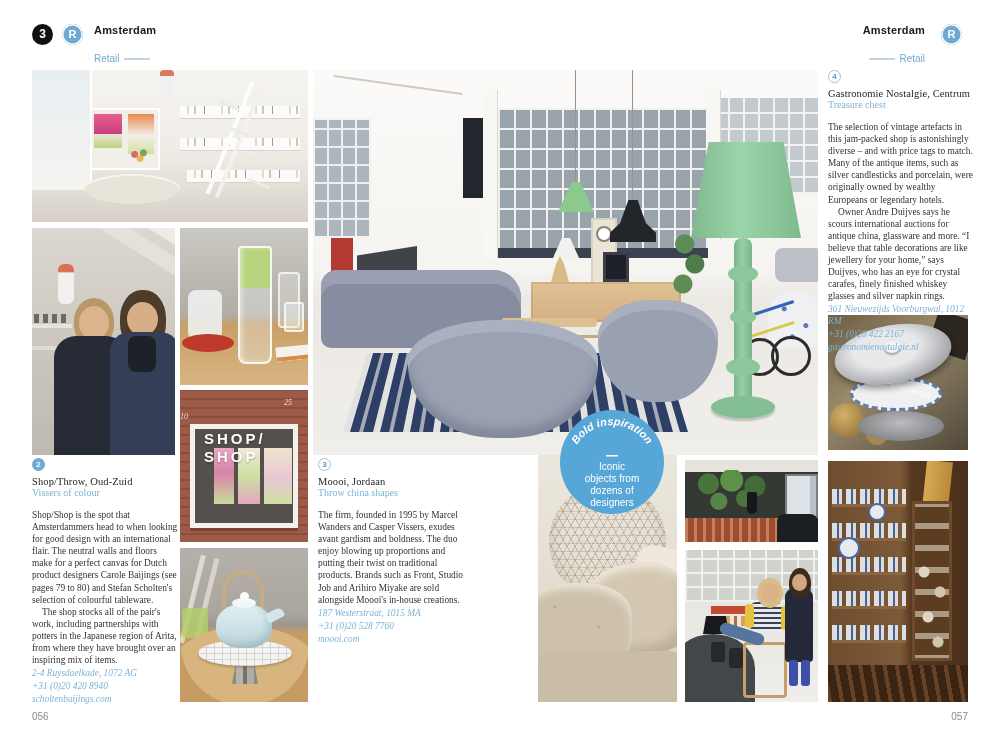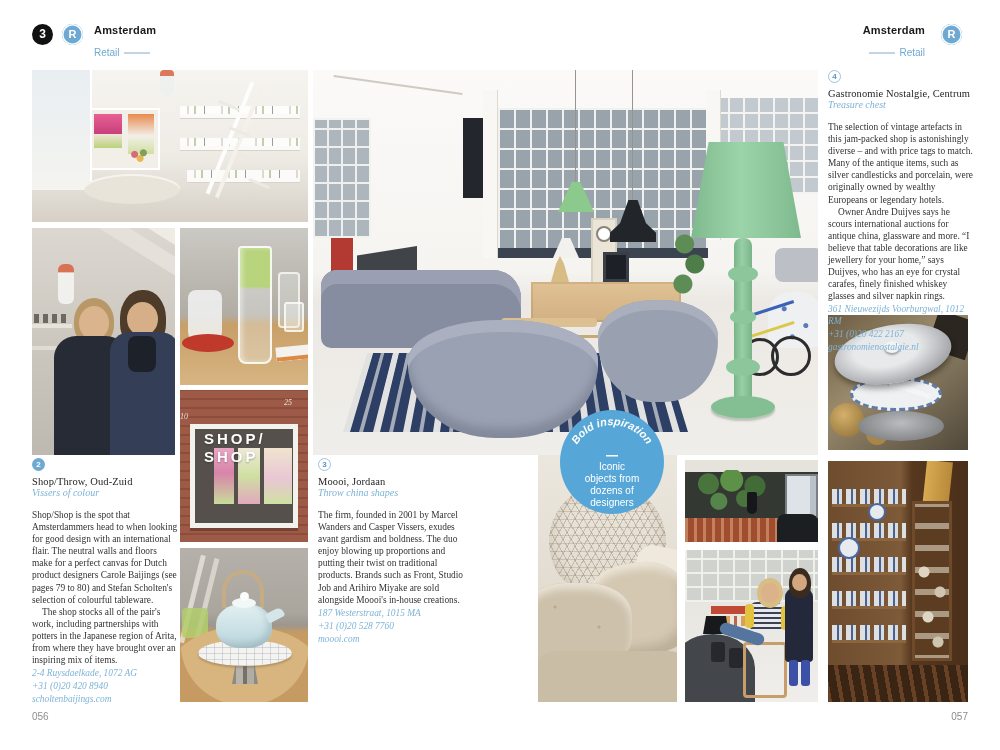--- a/index.html
+++ b/index.html
@@ -18,21 +18,21 @@
     display:inline-block; vertical-align:top;
   }
   .badge-r {
     width:21px; height:21px; border-radius:50%; background:#6ea9d3;
     color:#fff; font:bold 11px/21px "Liberation Sans", sans-serif; text-align:center;
     display:inline-block; vertical-align:top; margin-left:5px;
     box-shadow:inset 0 0 0 1.5px #fff, inset 0 0 0 3px #6ea9d3;
   }
   .hdr-text { display:inline-block; vertical-align:top; margin-left:7px; font-family:"Liberation Sans", sans-serif; }
   .hdr-city { font-size:11px; font-weight:bold; color:#1a1a1a; letter-spacing:.2px; }
-  .hdr-sect { font-size:10px; color:#6ea9d3; margin-top:11px; }
+  .hdr-sect { font-size:10px; color:#6ea9d3; margin-top:17px; }
   .hdr-line { display:inline-block; width:26px; height:2px; background:#c3d4e2; vertical-align:middle; margin:0 4px; }
   .hdr-right .hdr-text { text-align:right; margin:0 7px 0 0; }
   
   .ph { position:absolute; overflow:hidden; background:#ddd; }
   .abs { position:absolute; }
   
   .p-interior { background:linear-gradient(180deg,#f6f4f0 0%,#efece6 55%,#e3ded6 78%,#d6d0c6 100%); }
   .p-interior .win { left:0; top:0; width:60px; height:120px; background:linear-gradient(180deg,#e9eef2,#f4f4f0); border-right:2px solid #fff; }
   .p-interior .cab { left:58px; top:38px; width:70px; height:62px; background:#f2efe9; box-shadow:inset 0 0 0 2px #fff; }
   .p-interior .cab-pink { left:62px; top:44px; width:28px; height:34px; background:linear-gradient(180deg,#e document;e75f93,#d14b86 60%,#e8e2d2 62%,#b9d27a); background:linear-gradient(180deg,#e75f93,#c9417c 58%,#ece5d4 60%,#b9d27a); }
@@ -173,21 +173,21 @@
   .p-antiq .floor { left:0; top:204px; width:140px; height:37px; background:#3a2414; background-image:repeating-linear-gradient(80deg,rgba(190,120,70,.35) 0 4px,transparent 4px 12px); }
   .p-antiq .itemsR { left:84px; top:96px; width:40px; height:100px; background:radial-gradient(circle at 30% 15%,#ded6c2 5px,transparent 6px),radial-gradient(circle at 70% 35%,#cfc6b0 5px,transparent 6px),radial-gradient(circle at 40% 60%,#ded6c2 5px,transparent 6px),radial-gradient(circle at 65% 85%,#cfc6b0 5px,transparent 6px); }
   
   .insp { position:absolute; left:560px; top:410px; width:104px; height:104px; }
   
   .col { position:absolute; color:#2f2f2f; }
   .marker { width:13px; height:13px; border-radius:50%; text-align:center; font:bold 8px/13px "Liberation Sans", sans-serif; margin-bottom:5px; }
   .marker.filled { background:#6ea9d3; color:#fff; }
   .marker.outline { background:#fff; color:#5a95c4; border:1px solid #9fc3dc; line-height:11px; }
   .venue { font-size:10.5px; color:#1f1f1f; letter-spacing:.1px; }
-  .tagline { font-style:italic; font-size:10px; color:#7db3d6; margin-bottom:11px; }
+  .tagline { font-size:10px; color:#7db3d6; margin-bottom:11px; }
   .body-p { font-size:9.4px; line-height:12.1px; color:#333; }
   .body-p + .body-p { text-indent:10px; }
   .addr { font-style:italic; font-size:9.4px; line-height:12px; color:#7db3d6; margin-top:1px; }
   
   .folio { position:absolute; top:711px; font:10px "Liberation Sans", sans-serif; color:#8d8d8d; }
 </style>
 </head>
 <body>
 
 <div class="page">
@@ -403,21 +403,21 @@
     <p class="body-p">The shop stocks all of the pair's work, including partnerships with potters in the Japanese region of Arita, from where they have brought over an inspiring mix of items.</p>
     <div class="addr">2-4 Ruysdaelkade, 1072 AG</div>
     <div class="addr">+31 (0)20 420 8940</div>
     <div class="addr">scholtenbaijings.com</div>
   </div>
 
   <div class="col" style="left:318px;top:458px;width:150px;">
     <div class="marker outline">3</div>
     <div class="venue">Moooi, Jordaan</div>
     <div class="tagline">Throw china shapes</div>
-    <p class="body-p">The firm, founded in 2001 by Marcel Wanders and Casper Vissers, exudes avant gardism and boldness. The duo enjoy blowing up proportions and putting their twist on traditional products. Brands such as Front, Studio Job and Arihiro Miyake are sold alongside Moooi's in-house creations.</p>
+    <p class="body-p">The firm, founded in 1995 by Marcel Wanders and Casper Vissers, exudes avant gardism and boldness. The duo enjoy blowing up proportions and putting their twist on traditional products. Brands such as Front, Studio Job and Arihiro Miyake are sold alongside Moooi's in-house creations.</p>
     <div class="addr">187 Westerstraat, 1015 MA</div>
     <div class="addr">+31 (0)20 528 7760</div>
     <div class="addr">moooi.com</div>
   </div>
 
   <div class="col" style="left:828px;top:70px;width:148px;">
     <div class="marker outline">4</div>
     <div class="venue">Gastronomie Nostalgie, Centrum</div>
     <div class="tagline">Treasure chest</div>
     <p class="body-p">The selection of vintage artefacts in this jam-packed shop is astonishingly diverse – and with price tags to match. Many of the antique items, such as silver candlesticks and porcelain, were originally owned by wealthy Europeans or legendary hotels.</p>

